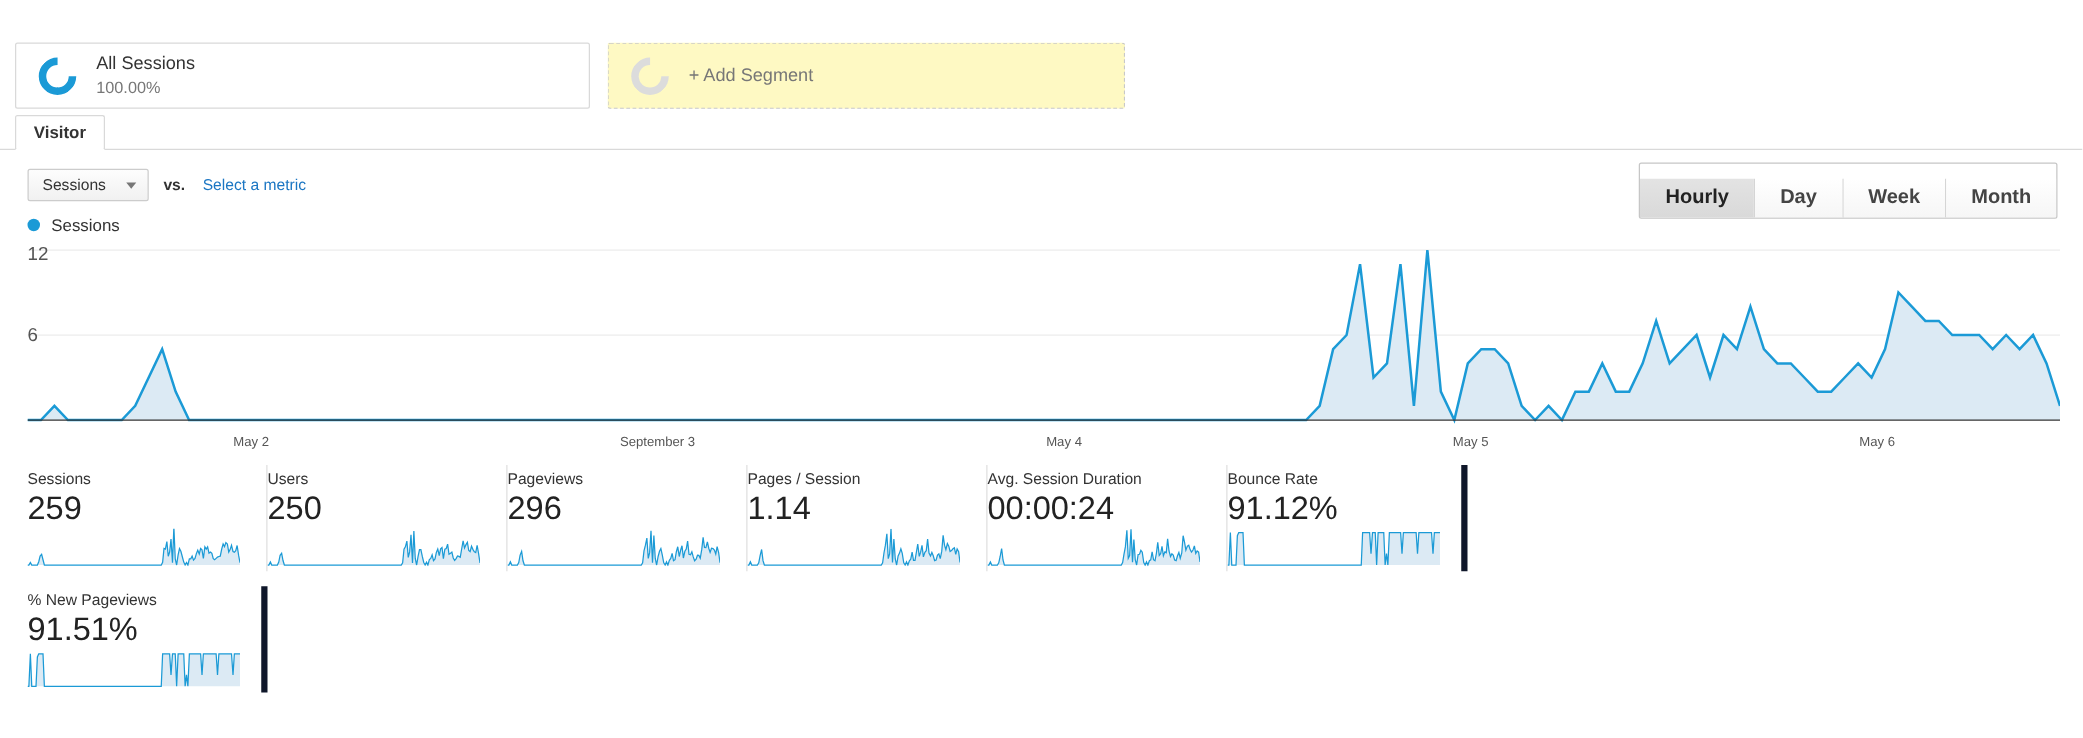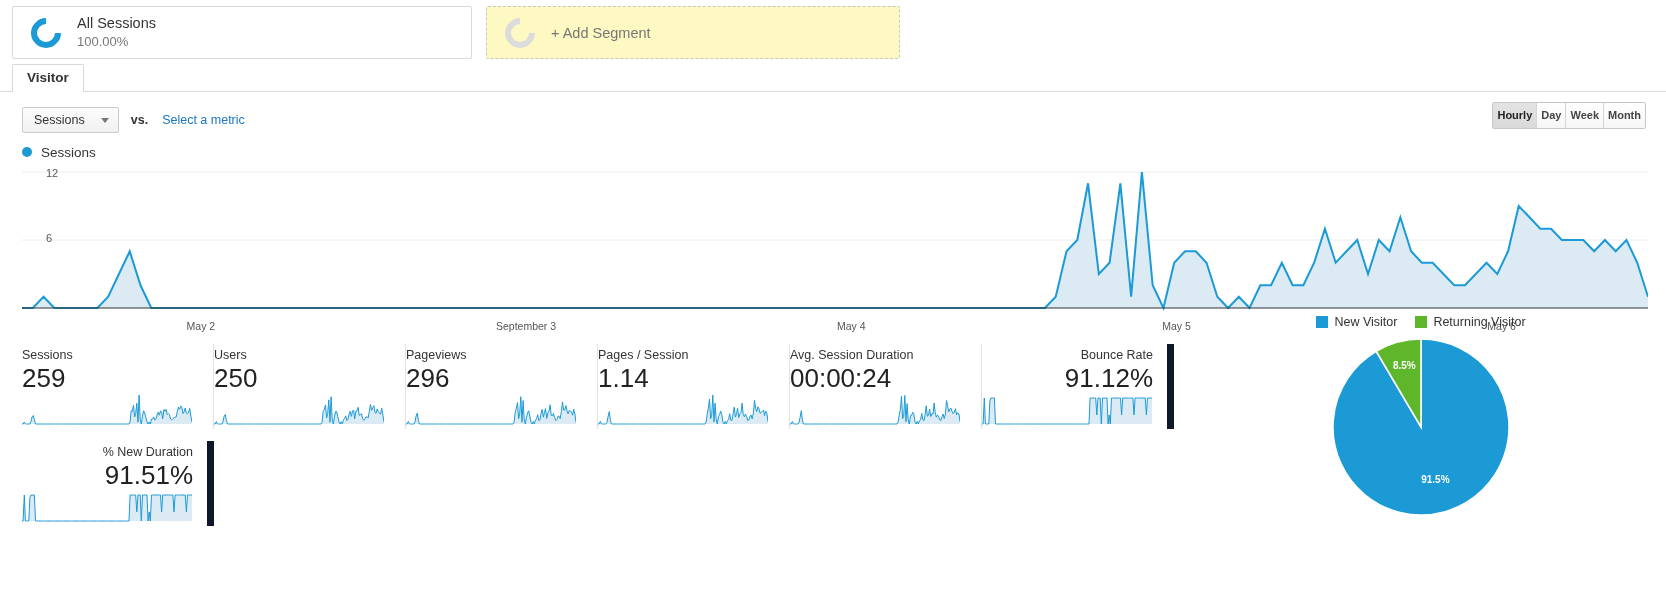--- a/index.html
+++ b/index.html
@@ -12,20 +12,21 @@
     overflow: hidden;
   }
   .page { position: relative; width: 1666px; height: 590px; }
 
   
   .segment-bar {
     display: flex;
     align-items: flex-start;
     padding: 6px 0 0 12px;
     height: 64px;
+    margin-top: 28px;
   }
   .segment-card {
     width: 460px; height: 53px;
     border: 1px solid #d9d9d9;
     border-radius: 2px;
     background: #fff;
     display: flex; align-items: center;
     padding-left: 18px;
   }
   .segment-card.add {
@@ -90,25 +91,26 @@
   .sel-metric { font-size: 12.5px; color: #1b76c3; margin-left: 14px; cursor: pointer; }
 
   .granularity {
     position: absolute; right: 20px; top: 10px;
     display: flex;
     border: 1px solid #c6c6c6; border-radius: 2px;
     overflow: hidden;
     background: #fff;
   }
   .gbtn {
-    font-size: 11px; font-weight: bold; color: #444;
-    padding: 6px 4px 7px;
+    font-size: 16px; font-weight: bold; color: #444;
+    padding: 6px 20px 7px;
     border-right: 1px solid #d5d5d5;
     background: linear-gradient(#ffffff,#f6f6f6);
     cursor: pointer;
+    margin-top: 12px;
   }
   .gbtn:last-child { border-right: none; }
   .gbtn.active { background: linear-gradient(#e3e3e3,#d9d9d9); color: #222; }
 
   
   .chart-legend {
     display: flex; align-items: center; gap: 9px;
     padding: 6px 0 0 22px;
     height: 26px;
   }
@@ -117,21 +119,21 @@
 
   
   .chart-wrap {
     position: relative;
     margin: 4px 18px 0 22px;
     height: 150px;
   }
   .chart-wrap svg { display: block; width: 100%; height: 150px; }
   .ylab {
     position: absolute; left: 0;
-    font-size: 11px; color: #555; margin-left: 24px;
+    font-size: 15px; color: #555;
   }
   .ylab.top { top: 1px; }
   .ylab.mid { top: 66px; }
   .xaxis {
     position: relative;
     margin: 0 18px 0 22px;
     height: 22px;
     text-align: right;
   }
   .xtick {
@@ -145,21 +147,21 @@
     display: flex; flex-wrap: wrap;
     margin: 6px 0 0 22px;
     width: 1160px;
   }
   .card {
     width: 192px; height: 85px;
     border-right: 1px solid #e0e0e0;
     padding-right: 14px;
     position: relative;
   }
-  .card.last { border-right: 7px solid #0f172a; text-align: right; }
+  .card.last { border-right: 5px solid #0f172a; }
   .card-title { font-size: 12.5px; color: #333; margin: 4px 0 2px 0; }
   .card-value { font-size: 26px; color: #222; font-weight: 400; line-height: 1.15; }
   .spark { position: absolute; left: 0; bottom: 4px; width: 170px; height: 30px; }
   .spark svg { display: block; }
 
   
   .pie-panel {
     position: absolute;
     right: 80px; top: 315px;
     width: 330px;
@@ -293,43 +295,25 @@
       <div class="card-title">Bounce Rate</div>
       <div class="card-value">91.12%</div>
       <div class="spark">
           <svg width="170" height="30">
             <path d="M0.0 29.0 L1.1 29.0 L2.3 3.0 L3.4 29.0 L4.5 29.0 L5.6 29.0 L6.8 29.0 L7.9 5.6 L9.0 3.0 L10.1 3.0 L11.3 3.0 L12.4 3.0 L13.5 29.0 L14.6 29.0 L15.8 29.0 L16.9 29.0 L18.0 29.0 L19.1 29.0 L20.3 29.0 L21.4 29.0 L22.5 29.0 L23.6 29.0 L24.8 29.0 L25.9 29.0 L27.0 29.0 L28.1 29.0 L29.3 29.0 L30.4 29.0 L31.5 29.0 L32.6 29.0 L33.8 29.0 L34.9 29.0 L36.0 29.0 L37.2 29.0 L38.3 29.0 L39.4 29.0 L40.5 29.0 L41.7 29.0 L42.8 29.0 L43.9 29.0 L45.0 29.0 L46.2 29.0 L47.3 29.0 L48.4 29.0 L49.5 29.0 L50.7 29.0 L51.8 29.0 L52.9 29.0 L54.0 29.0 L55.2 29.0 L56.3 29.0 L57.4 29.0 L58.5 29.0 L59.7 29.0 L60.8 29.0 L61.9 29.0 L63.0 29.0 L64.2 29.0 L65.3 29.0 L66.4 29.0 L67.5 29.0 L68.7 29.0 L69.8 29.0 L70.9 29.0 L72.1 29.0 L73.2 29.0 L74.3 29.0 L75.4 29.0 L76.6 29.0 L77.7 29.0 L78.8 29.0 L79.9 29.0 L81.1 29.0 L82.2 29.0 L83.3 29.0 L84.4 29.0 L85.6 29.0 L86.7 29.0 L87.8 29.0 L88.9 29.0 L90.1 29.0 L91.2 29.0 L92.3 29.0 L93.4 29.0 L94.6 29.0 L95.7 29.0 L96.8 29.0 L97.9 29.0 L99.1 29.0 L100.2 29.0 L101.3 29.0 L102.5 29.0 L103.6 29.0 L104.7 29.0 L105.8 29.0 L107.0 29.0 L108.1 3.0 L109.2 3.0 L110.3 3.0 L111.5 3.0 L112.6 3.0 L113.7 3.0 L114.8 19.9 L116.0 3.0 L117.1 3.0 L118.2 3.0 L119.3 29.0 L120.5 3.0 L121.6 3.0 L122.7 3.0 L123.8 3.0 L125.0 3.0 L126.1 29.0 L127.2 19.9 L128.3 29.0 L129.5 3.0 L130.6 3.0 L131.7 3.0 L132.8 3.0 L134.0 3.0 L135.1 3.0 L136.2 3.0 L137.4 3.0 L138.5 3.0 L139.6 19.9 L140.7 3.0 L141.9 3.0 L143.0 3.0 L144.1 3.0 L145.2 3.0 L146.4 3.0 L147.5 3.0 L148.6 3.0 L149.7 3.0 L150.9 3.0 L152.0 19.9 L153.1 3.0 L154.2 3.0 L155.4 3.0 L156.5 3.0 L157.6 3.0 L158.7 3.0 L159.9 3.0 L161.0 3.0 L162.1 3.0 L163.2 3.0 L164.4 19.9 L165.5 3.0 L166.6 3.0 L167.7 3.0 L168.9 3.0 L170.0 3.0 L170 29 L0 29 Z" fill="#dceaf4"></path>
             <path d="M0.0 29.0 L1.1 29.0 L2.3 3.0 L3.4 29.0 L4.5 29.0 L5.6 29.0 L6.8 29.0 L7.9 5.6 L9.0 3.0 L10.1 3.0 L11.3 3.0 L12.4 3.0 L13.5 29.0 L14.6 29.0 L15.8 29.0 L16.9 29.0 L18.0 29.0 L19.1 29.0 L20.3 29.0 L21.4 29.0 L22.5 29.0 L23.6 29.0 L24.8 29.0 L25.9 29.0 L27.0 29.0 L28.1 29.0 L29.3 29.0 L30.4 29.0 L31.5 29.0 L32.6 29.0 L33.8 29.0 L34.9 29.0 L36.0 29.0 L37.2 29.0 L38.3 29.0 L39.4 29.0 L40.5 29.0 L41.7 29.0 L42.8 29.0 L43.9 29.0 L45.0 29.0 L46.2 29.0 L47.3 29.0 L48.4 29.0 L49.5 29.0 L50.7 29.0 L51.8 29.0 L52.9 29.0 L54.0 29.0 L55.2 29.0 L56.3 29.0 L57.4 29.0 L58.5 29.0 L59.7 29.0 L60.8 29.0 L61.9 29.0 L63.0 29.0 L64.2 29.0 L65.3 29.0 L66.4 29.0 L67.5 29.0 L68.7 29.0 L69.8 29.0 L70.9 29.0 L72.1 29.0 L73.2 29.0 L74.3 29.0 L75.4 29.0 L76.6 29.0 L77.7 29.0 L78.8 29.0 L79.9 29.0 L81.1 29.0 L82.2 29.0 L83.3 29.0 L84.4 29.0 L85.6 29.0 L86.7 29.0 L87.8 29.0 L88.9 29.0 L90.1 29.0 L91.2 29.0 L92.3 29.0 L93.4 29.0 L94.6 29.0 L95.7 29.0 L96.8 29.0 L97.9 29.0 L99.1 29.0 L100.2 29.0 L101.3 29.0 L102.5 29.0 L103.6 29.0 L104.7 29.0 L105.8 29.0 L107.0 29.0 L108.1 3.0 L109.2 3.0 L110.3 3.0 L111.5 3.0 L112.6 3.0 L113.7 3.0 L114.8 19.9 L116.0 3.0 L117.1 3.0 L118.2 3.0 L119.3 29.0 L120.5 3.0 L121.6 3.0 L122.7 3.0 L123.8 3.0 L125.0 3.0 L126.1 29.0 L127.2 19.9 L128.3 29.0 L129.5 3.0 L130.6 3.0 L131.7 3.0 L132.8 3.0 L134.0 3.0 L135.1 3.0 L136.2 3.0 L137.4 3.0 L138.5 3.0 L139.6 19.9 L140.7 3.0 L141.9 3.0 L143.0 3.0 L144.1 3.0 L145.2 3.0 L146.4 3.0 L147.5 3.0 L148.6 3.0 L149.7 3.0 L150.9 3.0 L152.0 19.9 L153.1 3.0 L154.2 3.0 L155.4 3.0 L156.5 3.0 L157.6 3.0 L158.7 3.0 L159.9 3.0 L161.0 3.0 L162.1 3.0 L163.2 3.0 L164.4 19.9 L165.5 3.0 L166.6 3.0 L167.7 3.0 L168.9 3.0 L170.0 3.0 " fill="none" stroke="#1b9ad6" stroke-width="1"></path>
           </svg>
         </div>
     </div>
     <div class="card last" style="margin-top:12px;">
-      <div class="card-title">% New Duration</div>
+      <div class="card-title">% New Pageviews</div>
       <div class="card-value">91.51%</div>
       <div class="spark">
           <svg width="170" height="30">
             <path d="M0.0 29.0 L1.1 29.0 L2.3 3.0 L3.4 29.0 L4.5 29.0 L5.6 29.0 L6.8 29.0 L7.9 5.6 L9.0 3.0 L10.1 3.0 L11.3 3.0 L12.4 3.0 L13.5 29.0 L14.6 29.0 L15.8 29.0 L16.9 29.0 L18.0 29.0 L19.1 29.0 L20.3 29.0 L21.4 29.0 L22.5 29.0 L23.6 29.0 L24.8 29.0 L25.9 29.0 L27.0 29.0 L28.1 29.0 L29.3 29.0 L30.4 29.0 L31.5 29.0 L32.6 29.0 L33.8 29.0 L34.9 29.0 L36.0 29.0 L37.2 29.0 L38.3 29.0 L39.4 29.0 L40.5 29.0 L41.7 29.0 L42.8 29.0 L43.9 29.0 L45.0 29.0 L46.2 29.0 L47.3 29.0 L48.4 29.0 L49.5 29.0 L50.7 29.0 L51.8 29.0 L52.9 29.0 L54.0 29.0 L55.2 29.0 L56.3 29.0 L57.4 29.0 L58.5 29.0 L59.7 29.0 L60.8 29.0 L61.9 29.0 L63.0 29.0 L64.2 29.0 L65.3 29.0 L66.4 29.0 L67.5 29.0 L68.7 29.0 L69.8 29.0 L70.9 29.0 L72.1 29.0 L73.2 29.0 L74.3 29.0 L75.4 29.0 L76.6 29.0 L77.7 29.0 L78.8 29.0 L79.9 29.0 L81.1 29.0 L82.2 29.0 L83.3 29.0 L84.4 29.0 L85.6 29.0 L86.7 29.0 L87.8 29.0 L88.9 29.0 L90.1 29.0 L91.2 29.0 L92.3 29.0 L93.4 29.0 L94.6 29.0 L95.7 29.0 L96.8 29.0 L97.9 29.0 L99.1 29.0 L100.2 29.0 L101.3 29.0 L102.5 29.0 L103.6 29.0 L104.7 29.0 L105.8 29.0 L107.0 29.0 L108.1 3.0 L109.2 3.0 L110.3 3.0 L111.5 3.0 L112.6 3.0 L113.7 3.0 L114.8 19.9 L116.0 3.0 L117.1 3.0 L118.2 3.0 L119.3 29.0 L120.5 3.0 L121.6 3.0 L122.7 3.0 L123.8 3.0 L125.0 3.0 L126.1 29.0 L127.2 19.9 L128.3 29.0 L129.5 3.0 L130.6 3.0 L131.7 3.0 L132.8 3.0 L134.0 3.0 L135.1 3.0 L136.2 3.0 L137.4 3.0 L138.5 3.0 L139.6 19.9 L140.7 3.0 L141.9 3.0 L143.0 3.0 L144.1 3.0 L145.2 3.0 L146.4 3.0 L147.5 3.0 L148.6 3.0 L149.7 3.0 L150.9 3.0 L152.0 19.9 L153.1 3.0 L154.2 3.0 L155.4 3.0 L156.5 3.0 L157.6 3.0 L158.7 3.0 L159.9 3.0 L161.0 3.0 L162.1 3.0 L163.2 3.0 L164.4 19.9 L165.5 3.0 L166.6 3.0 L167.7 3.0 L168.9 3.0 L170.0 3.0 L170 29 L0 29 Z" fill="#dceaf4"></path>
             <path d="M0.0 29.0 L1.1 29.0 L2.3 3.0 L3.4 29.0 L4.5 29.0 L5.6 29.0 L6.8 29.0 L7.9 5.6 L9.0 3.0 L10.1 3.0 L11.3 3.0 L12.4 3.0 L13.5 29.0 L14.6 29.0 L15.8 29.0 L16.9 29.0 L18.0 29.0 L19.1 29.0 L20.3 29.0 L21.4 29.0 L22.5 29.0 L23.6 29.0 L24.8 29.0 L25.9 29.0 L27.0 29.0 L28.1 29.0 L29.3 29.0 L30.4 29.0 L31.5 29.0 L32.6 29.0 L33.8 29.0 L34.9 29.0 L36.0 29.0 L37.2 29.0 L38.3 29.0 L39.4 29.0 L40.5 29.0 L41.7 29.0 L42.8 29.0 L43.9 29.0 L45.0 29.0 L46.2 29.0 L47.3 29.0 L48.4 29.0 L49.5 29.0 L50.7 29.0 L51.8 29.0 L52.9 29.0 L54.0 29.0 L55.2 29.0 L56.3 29.0 L57.4 29.0 L58.5 29.0 L59.7 29.0 L60.8 29.0 L61.9 29.0 L63.0 29.0 L64.2 29.0 L65.3 29.0 L66.4 29.0 L67.5 29.0 L68.7 29.0 L69.8 29.0 L70.9 29.0 L72.1 29.0 L73.2 29.0 L74.3 29.0 L75.4 29.0 L76.6 29.0 L77.7 29.0 L78.8 29.0 L79.9 29.0 L81.1 29.0 L82.2 29.0 L83.3 29.0 L84.4 29.0 L85.6 29.0 L86.7 29.0 L87.8 29.0 L88.9 29.0 L90.1 29.0 L91.2 29.0 L92.3 29.0 L93.4 29.0 L94.6 29.0 L95.7 29.0 L96.8 29.0 L97.9 29.0 L99.1 29.0 L100.2 29.0 L101.3 29.0 L102.5 29.0 L103.6 29.0 L104.7 29.0 L105.8 29.0 L107.0 29.0 L108.1 3.0 L109.2 3.0 L110.3 3.0 L111.5 3.0 L112.6 3.0 L113.7 3.0 L114.8 19.9 L116.0 3.0 L117.1 3.0 L118.2 3.0 L119.3 29.0 L120.5 3.0 L121.6 3.0 L122.7 3.0 L123.8 3.0 L125.0 3.0 L126.1 29.0 L127.2 19.9 L128.3 29.0 L129.5 3.0 L130.6 3.0 L131.7 3.0 L132.8 3.0 L134.0 3.0 L135.1 3.0 L136.2 3.0 L137.4 3.0 L138.5 3.0 L139.6 19.9 L140.7 3.0 L141.9 3.0 L143.0 3.0 L144.1 3.0 L145.2 3.0 L146.4 3.0 L147.5 3.0 L148.6 3.0 L149.7 3.0 L150.9 3.0 L152.0 19.9 L153.1 3.0 L154.2 3.0 L155.4 3.0 L156.5 3.0 L157.6 3.0 L158.7 3.0 L159.9 3.0 L161.0 3.0 L162.1 3.0 L163.2 3.0 L164.4 19.9 L165.5 3.0 L166.6 3.0 L167.7 3.0 L168.9 3.0 L170.0 3.0 " fill="none" stroke="#1b9ad6" stroke-width="1"></path>
           </svg>
         </div>
     </div>
   </div>
 
-  <div class="pie-panel">
-    <div class="pie-legend">
-      <div class="pl-item">
-        <span class="pl-sw" style="background: rgb(27, 154, 214);"></span>
-        <span class="pl-txt">New Visitor</span>
-      </div>
-      <div class="pl-item">
-        <span class="pl-sw" style="background: rgb(94, 182, 43);"></span>
-        <span class="pl-txt">Returning Visitor</span>
-      </div>
-    </div>
-    <svg class="pie-svg" id="pie-svg" width="180" height="180" viewBox="0 0 180 180">
-        <path d="M90 90 L90.00 2.00 A88 88 0 1 1 45.20 14.25 Z" fill="#1b9ad6" stroke="#ffffff" stroke-width="1.5"></path>
-        <text x="104.4" y="145.6" text-anchor="middle" class="slice-lbl">91.5%</text>
-        <path d="M90 90 L45.20 14.25 A88 88 0 0 1 90.00 2.00 Z" fill="#5eb62b" stroke="#ffffff" stroke-width="1.5"></path>
-        <text x="73.3" y="31.9" text-anchor="middle" class="slice-lbl">8.5%</text>
-      </svg>
-  </div>
 
 </div>
 
 </body></html>

